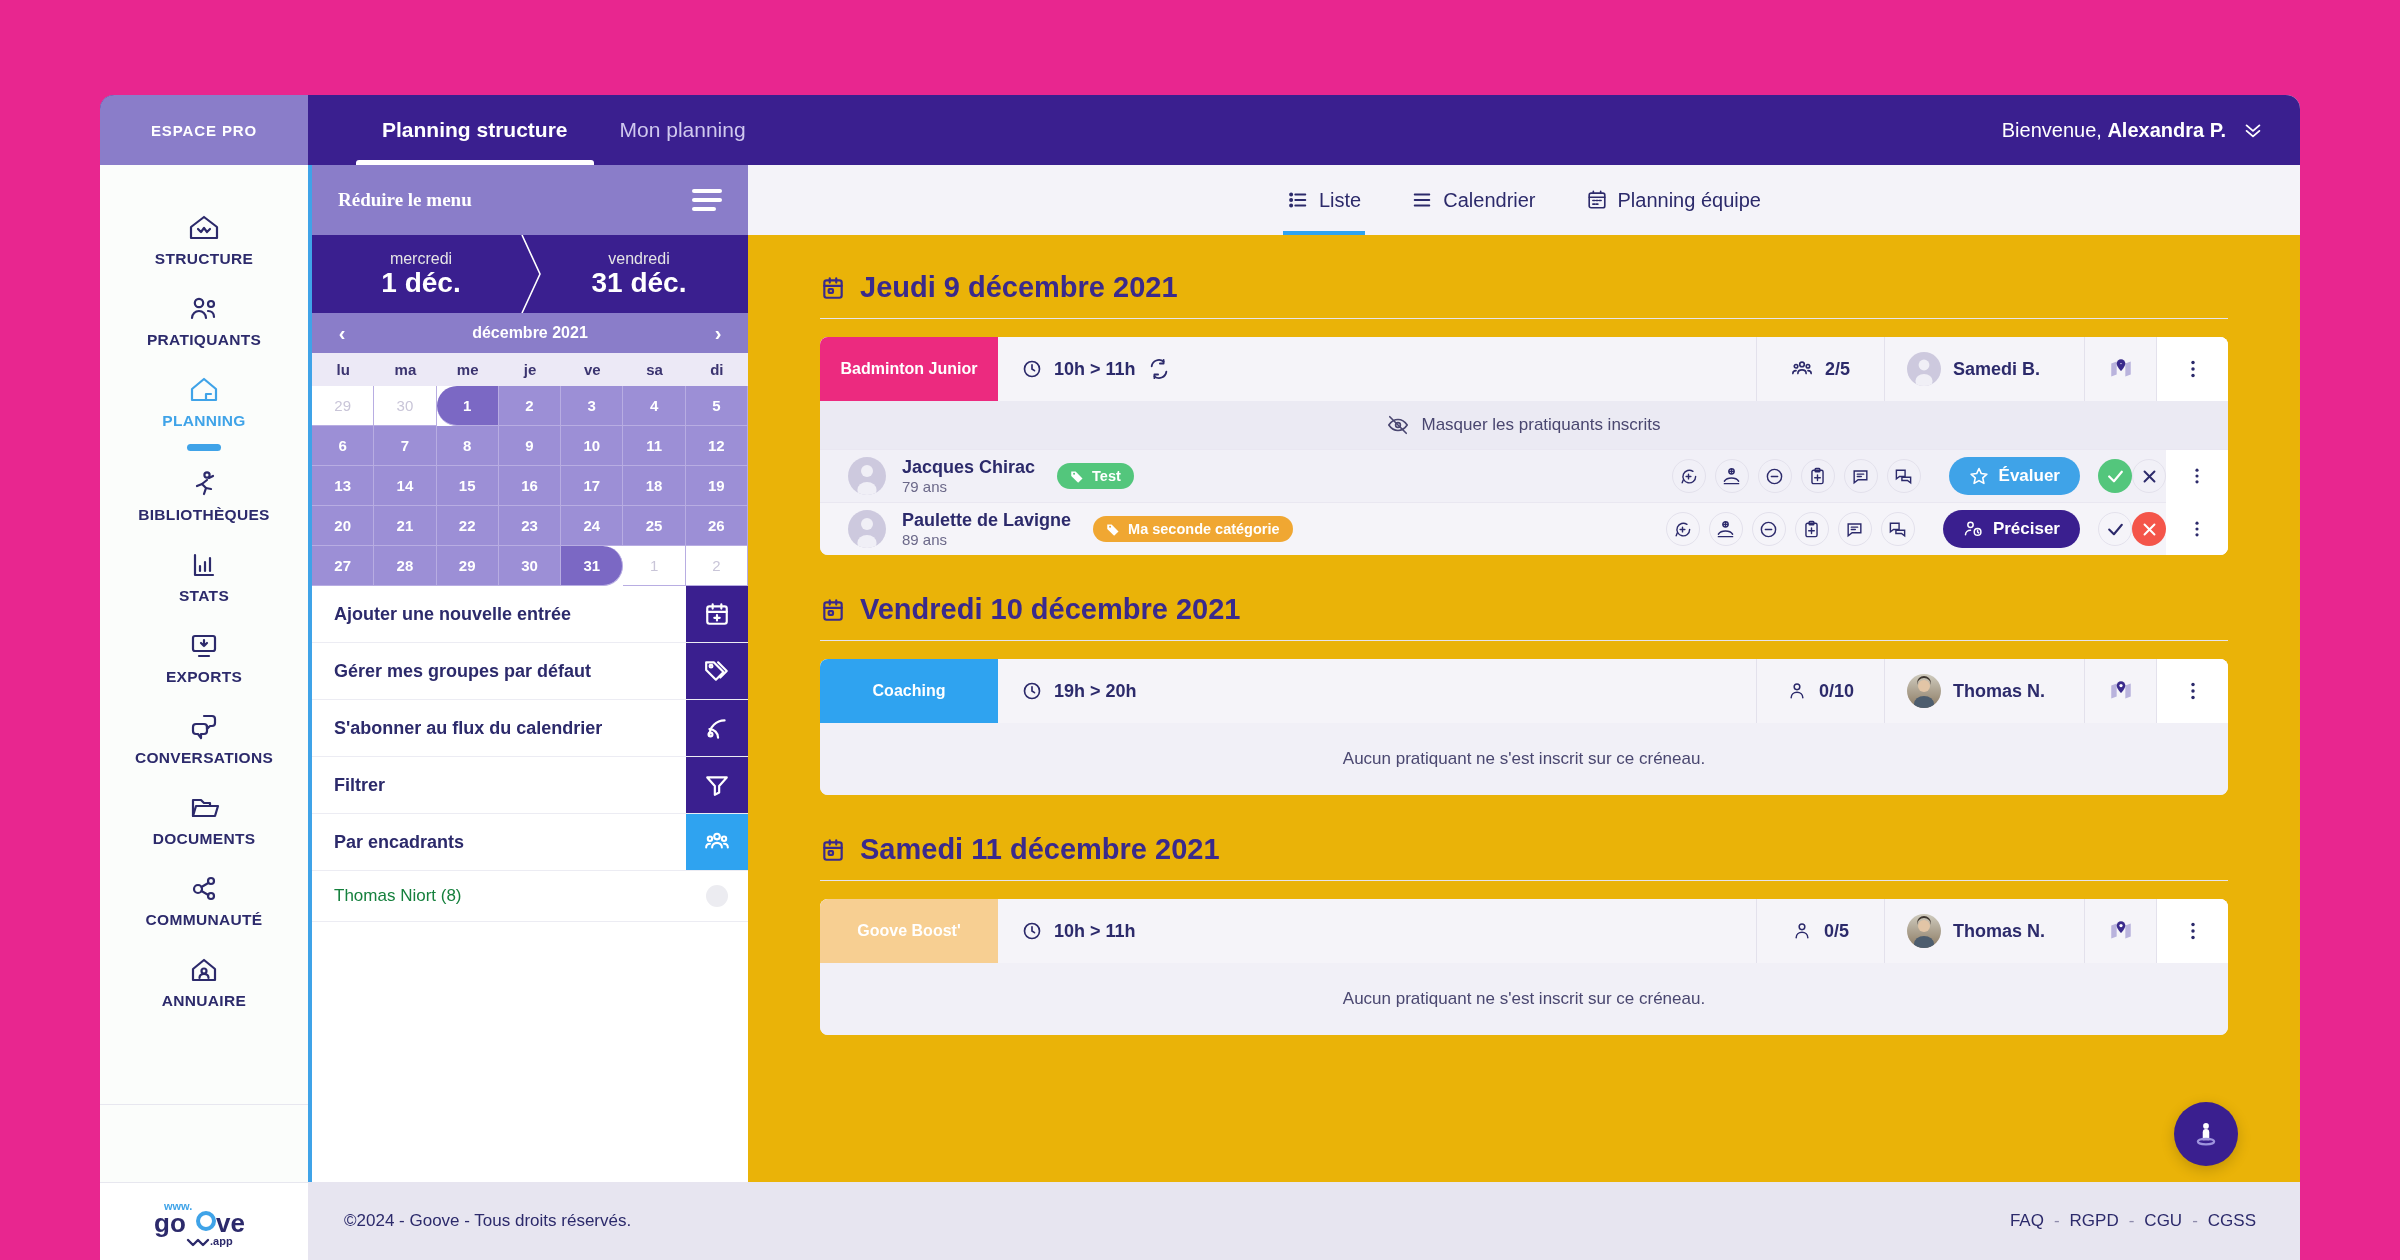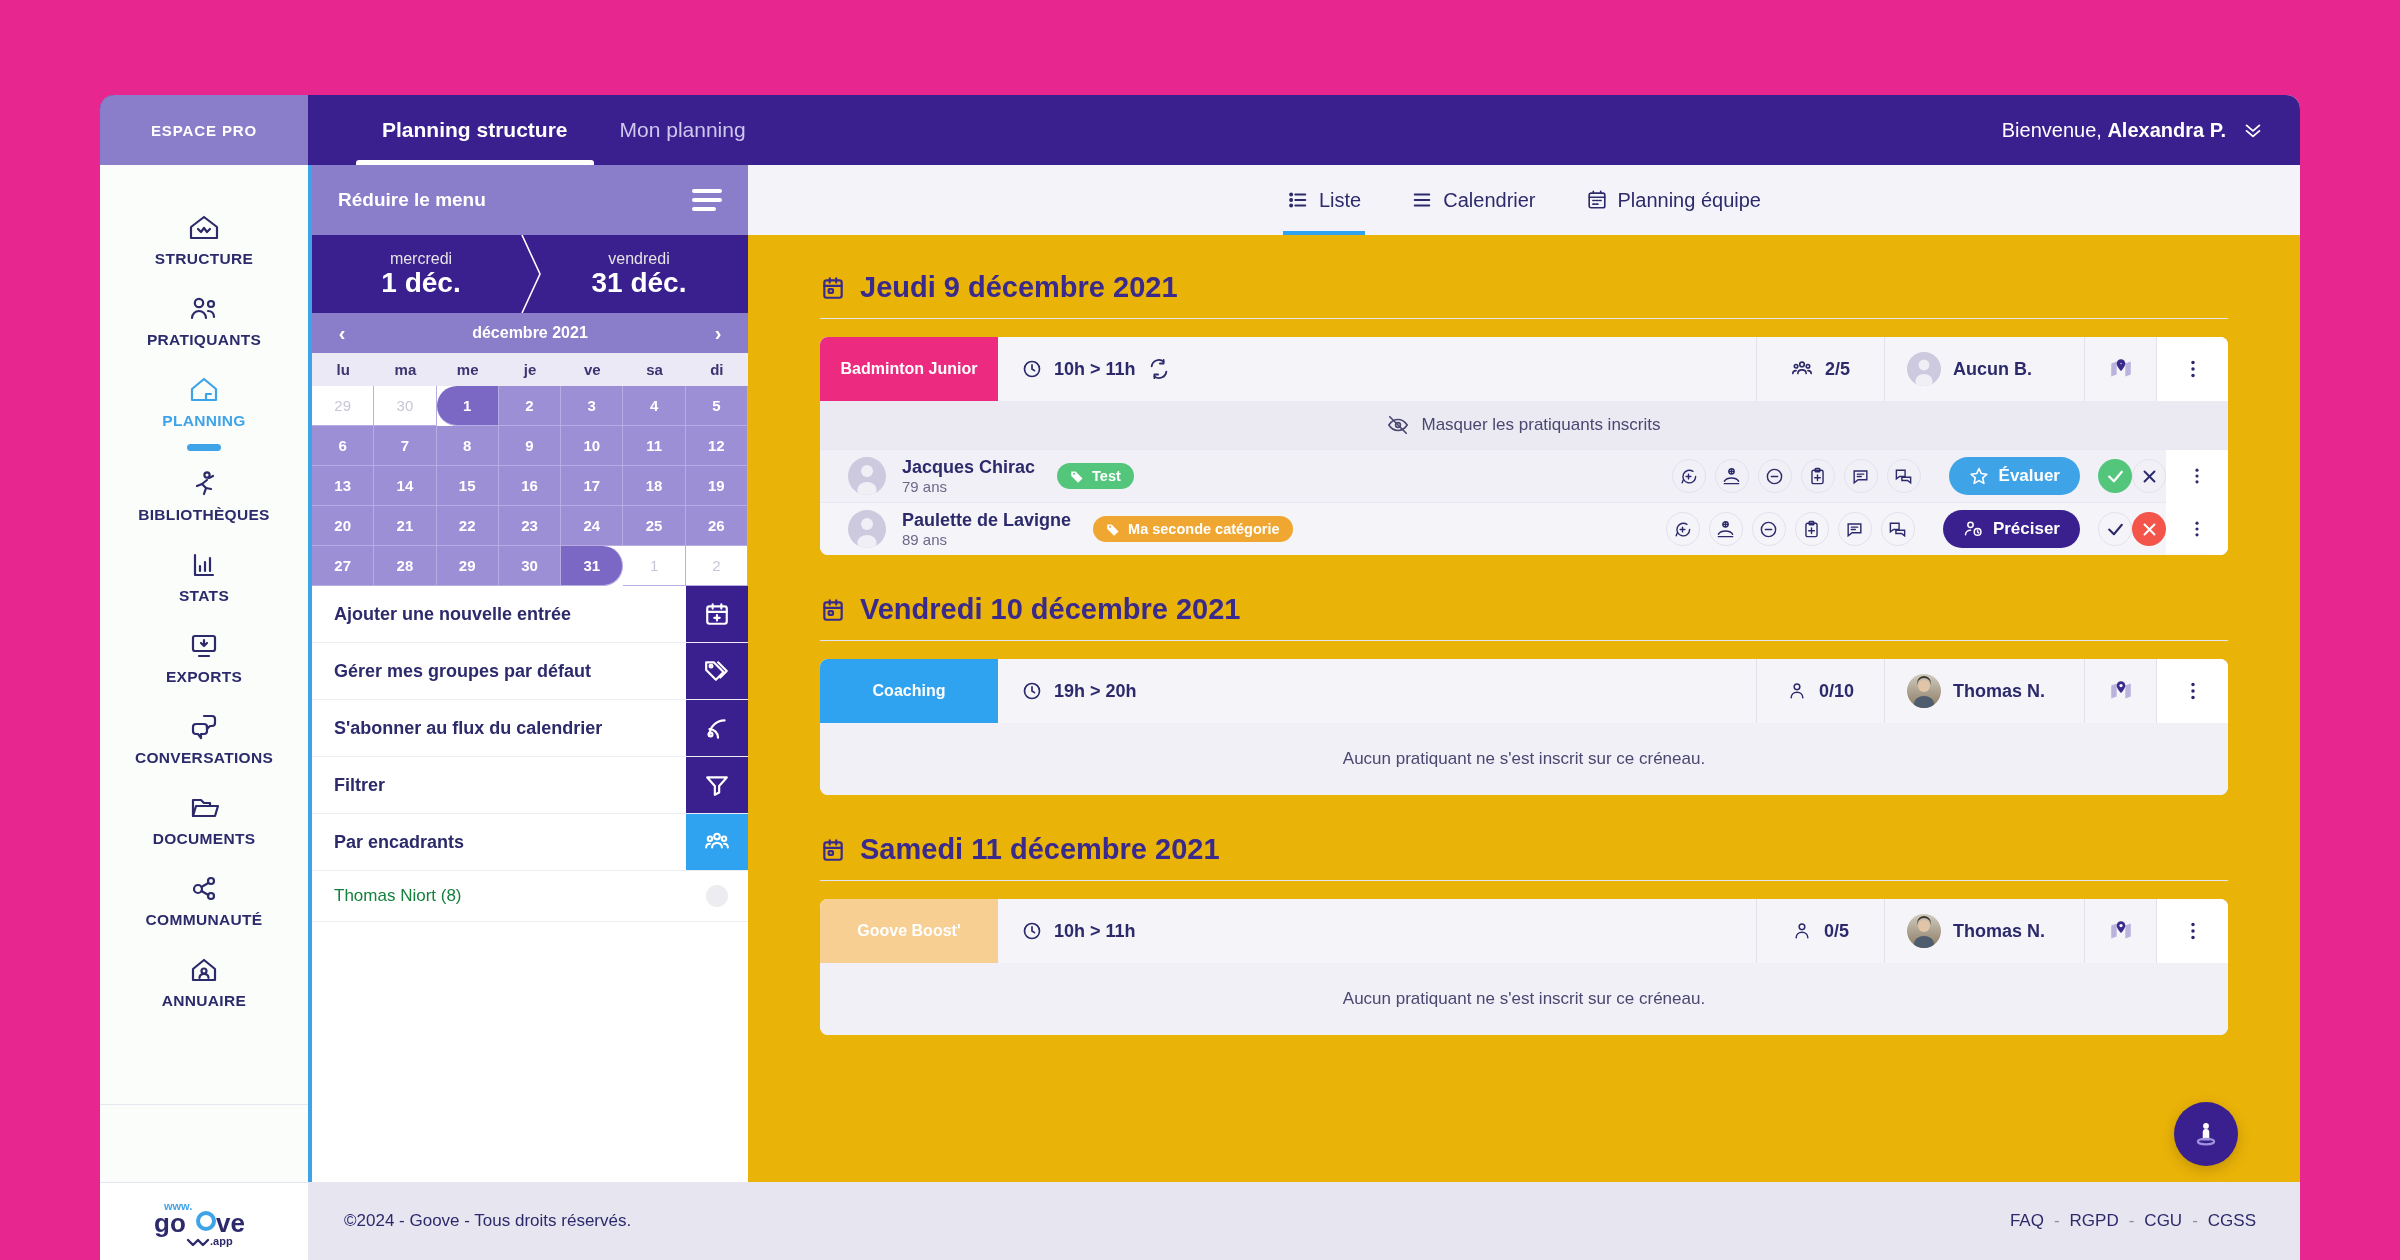--- a/index.html
+++ b/index.html
@@ -72,21 +72,21 @@
 
   
   .panel {
     width: 440px; flex: 0 0 440px; background: #ffffff;
     display: flex; flex-direction: column; position: relative;
     border-left: 4px solid #3fa3e8;
   }
   .panel-head {
     height: 70px; background: #8a7dc9; color: #fff;
     display: flex; align-items: center; padding: 0 26px;
-    font-size: 19px; font-weight: 600;
+    font-size: 19px; font-weight: 600; font-family: Liberation Serif, serif;
   }
   .burger { margin-left: auto; display: flex; flex-direction: column; gap: 5px; cursor: pointer; }
   .burger i { display: block; height: 4px; background: #fff; border-radius: 2px; }
   .burger i:nth-child(1) { width: 30px; }
   .burger i:nth-child(2) { width: 30px; }
   .burger i:nth-child(3) { width: 24px; }
 
   .range {
     height: 78px; background: #3a1f8f; color: #fff; display: flex; position: relative;
   }
@@ -559,21 +559,21 @@
                   </svg>
                 <span>2/5</span>
               </div>
               <div class="evt-seg who">
                 <span class="av">
                     <svg width="34" height="34" viewBox="0 0 34 34">
                       <circle cx="17" cy="13" r="5.4" fill="#f0eff6"></circle>
                       <ellipse cx="17" cy="29" rx="8.6" ry="7" fill="#f0eff6"></ellipse>
                     </svg>
                   </span>
-                <span>Aucun B.</span>
+                <span>Samedi B.</span>
               </div>
               <div class="evt-seg map">
                 <svg width="26" height="26" viewBox="0 0 24 24" fill="none" stroke="#3a2a8c" stroke-width="1.8" stroke-linejoin="round">
                     <path d="M3 7l5-2v12l-5 2z" fill="#b9b3dd" stroke="none"></path>
                     <path d="M16 7l5-2v12l-5 2z" fill="#b9b3dd" stroke="none"></path>
                     <path d="M12 3a4 4 0 014 4c0 3-4 7-4 7S8 10 8 7a4 4 0 014-4z" fill="#3a2a8c" stroke="none"></path>
                     <circle cx="12" cy="7" r="1.5" fill="#fff"></circle>
                   </svg>
               </div>
               <div class="evt-seg more">

